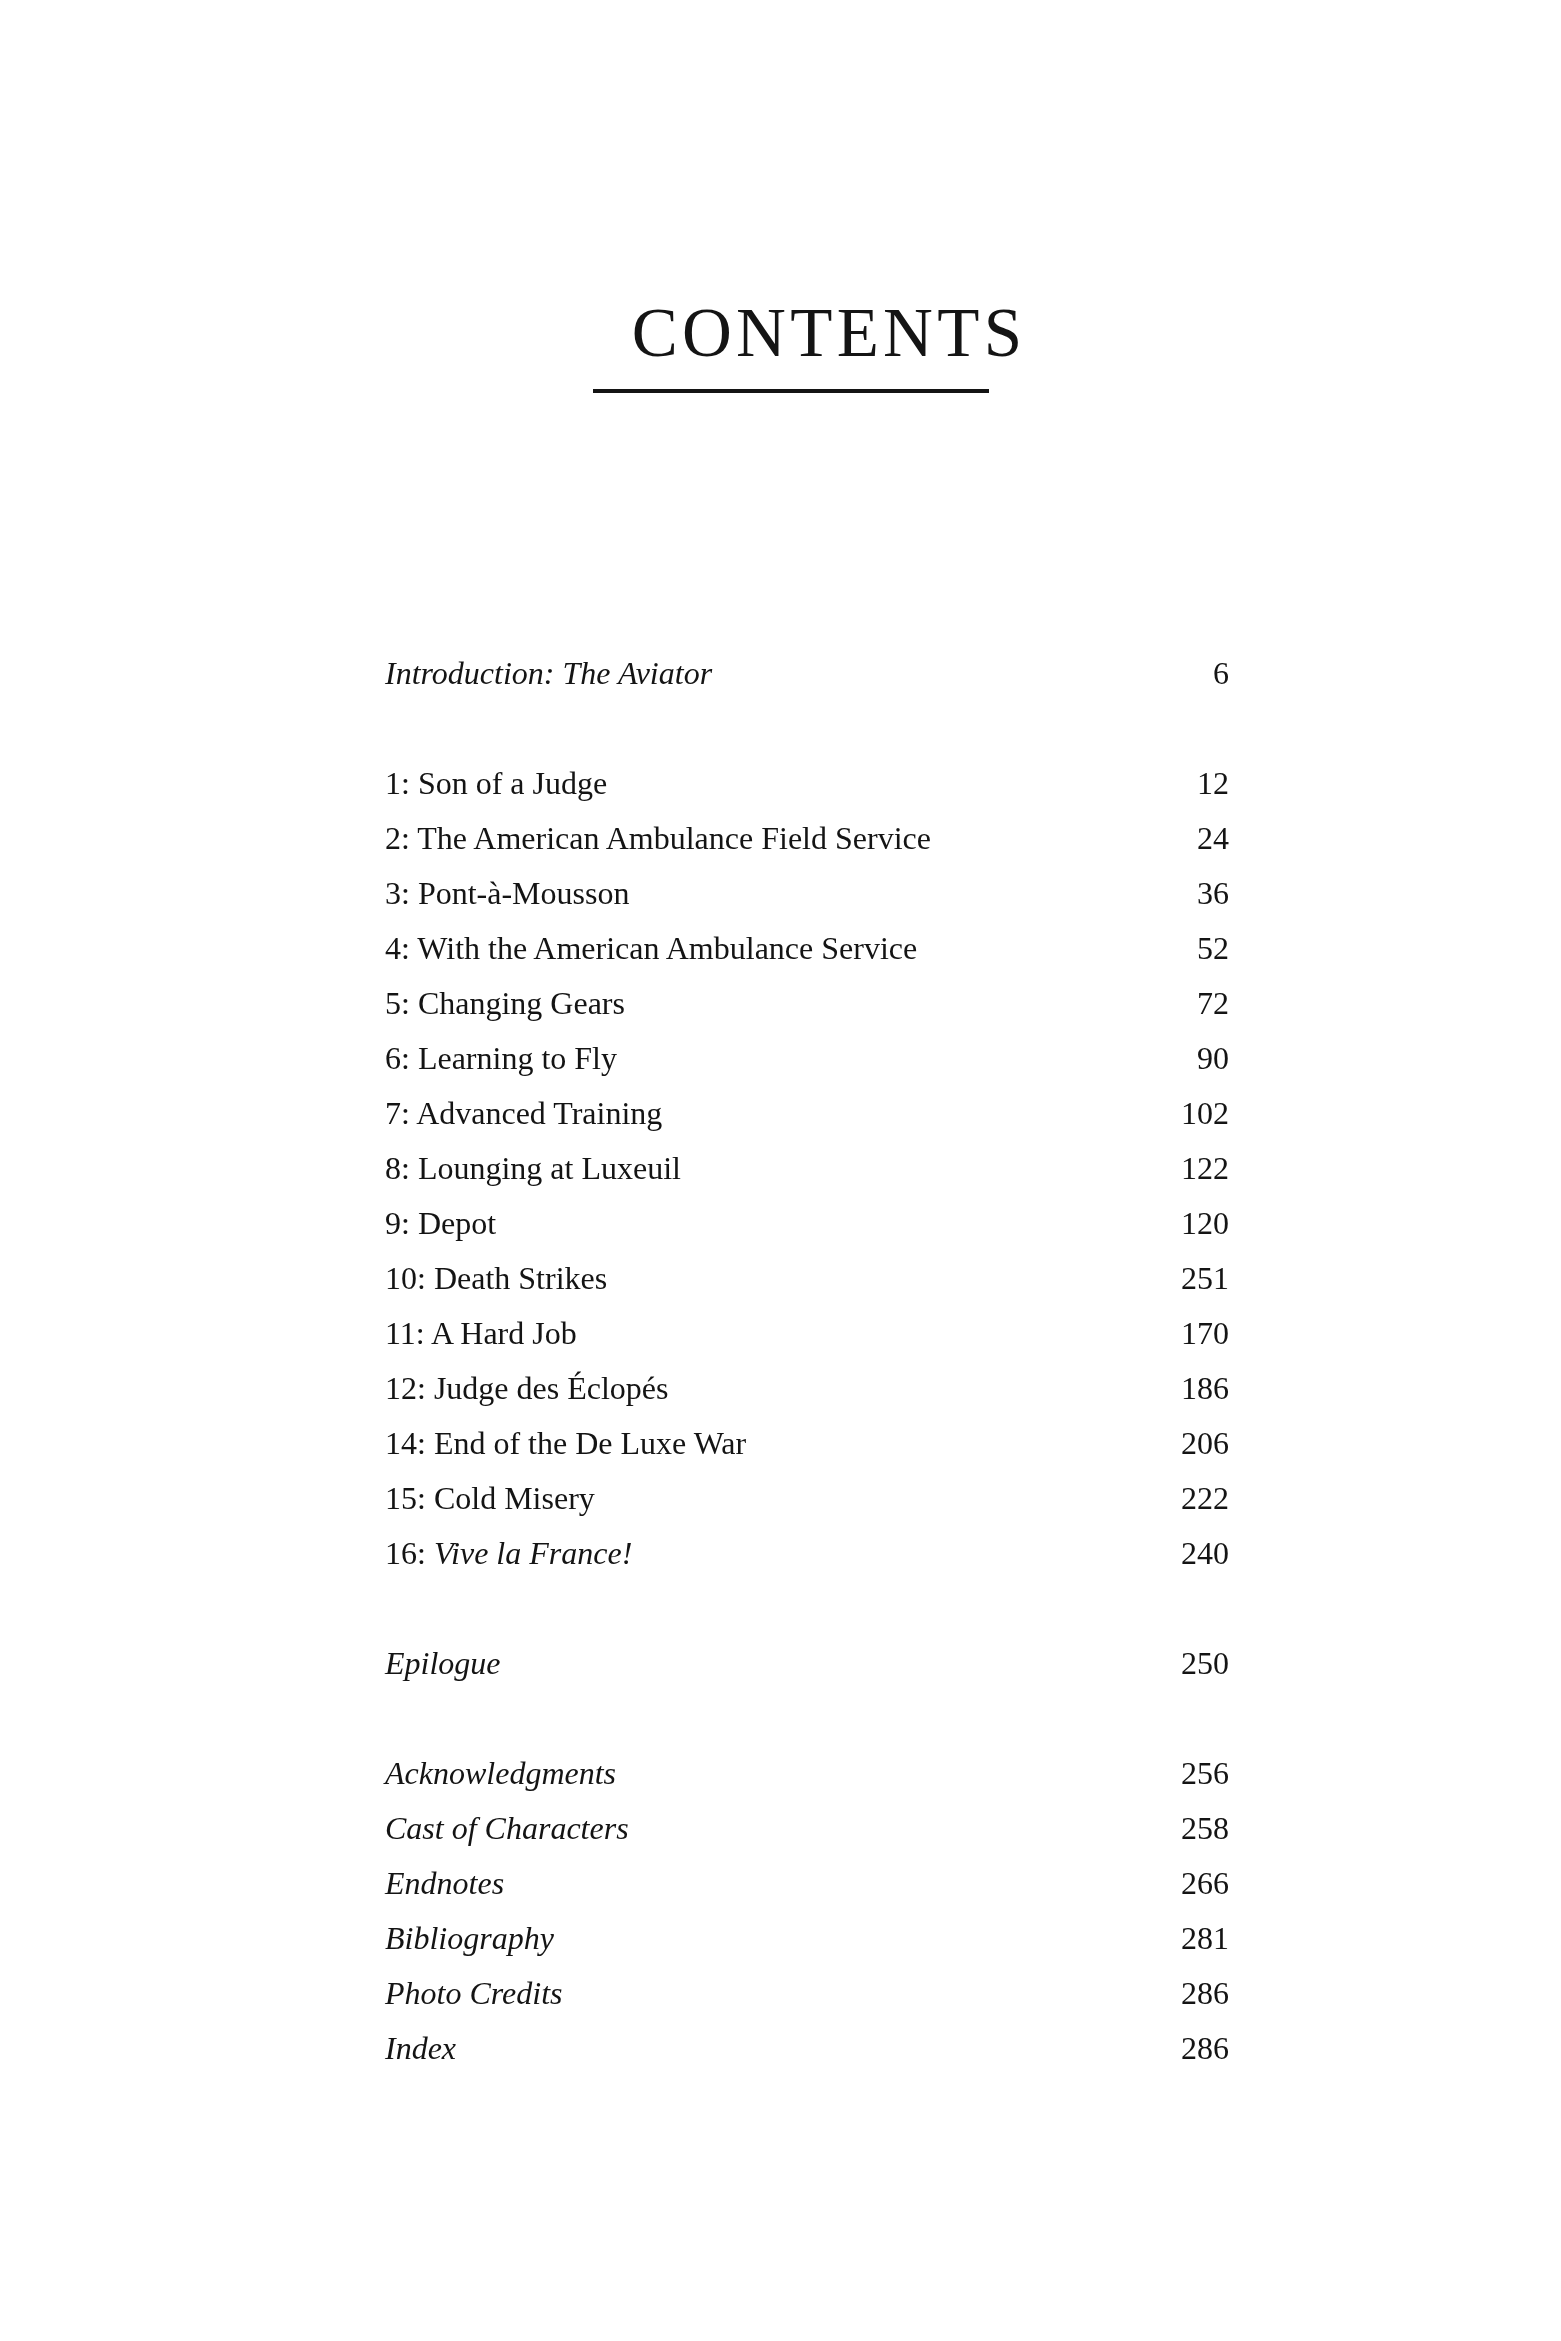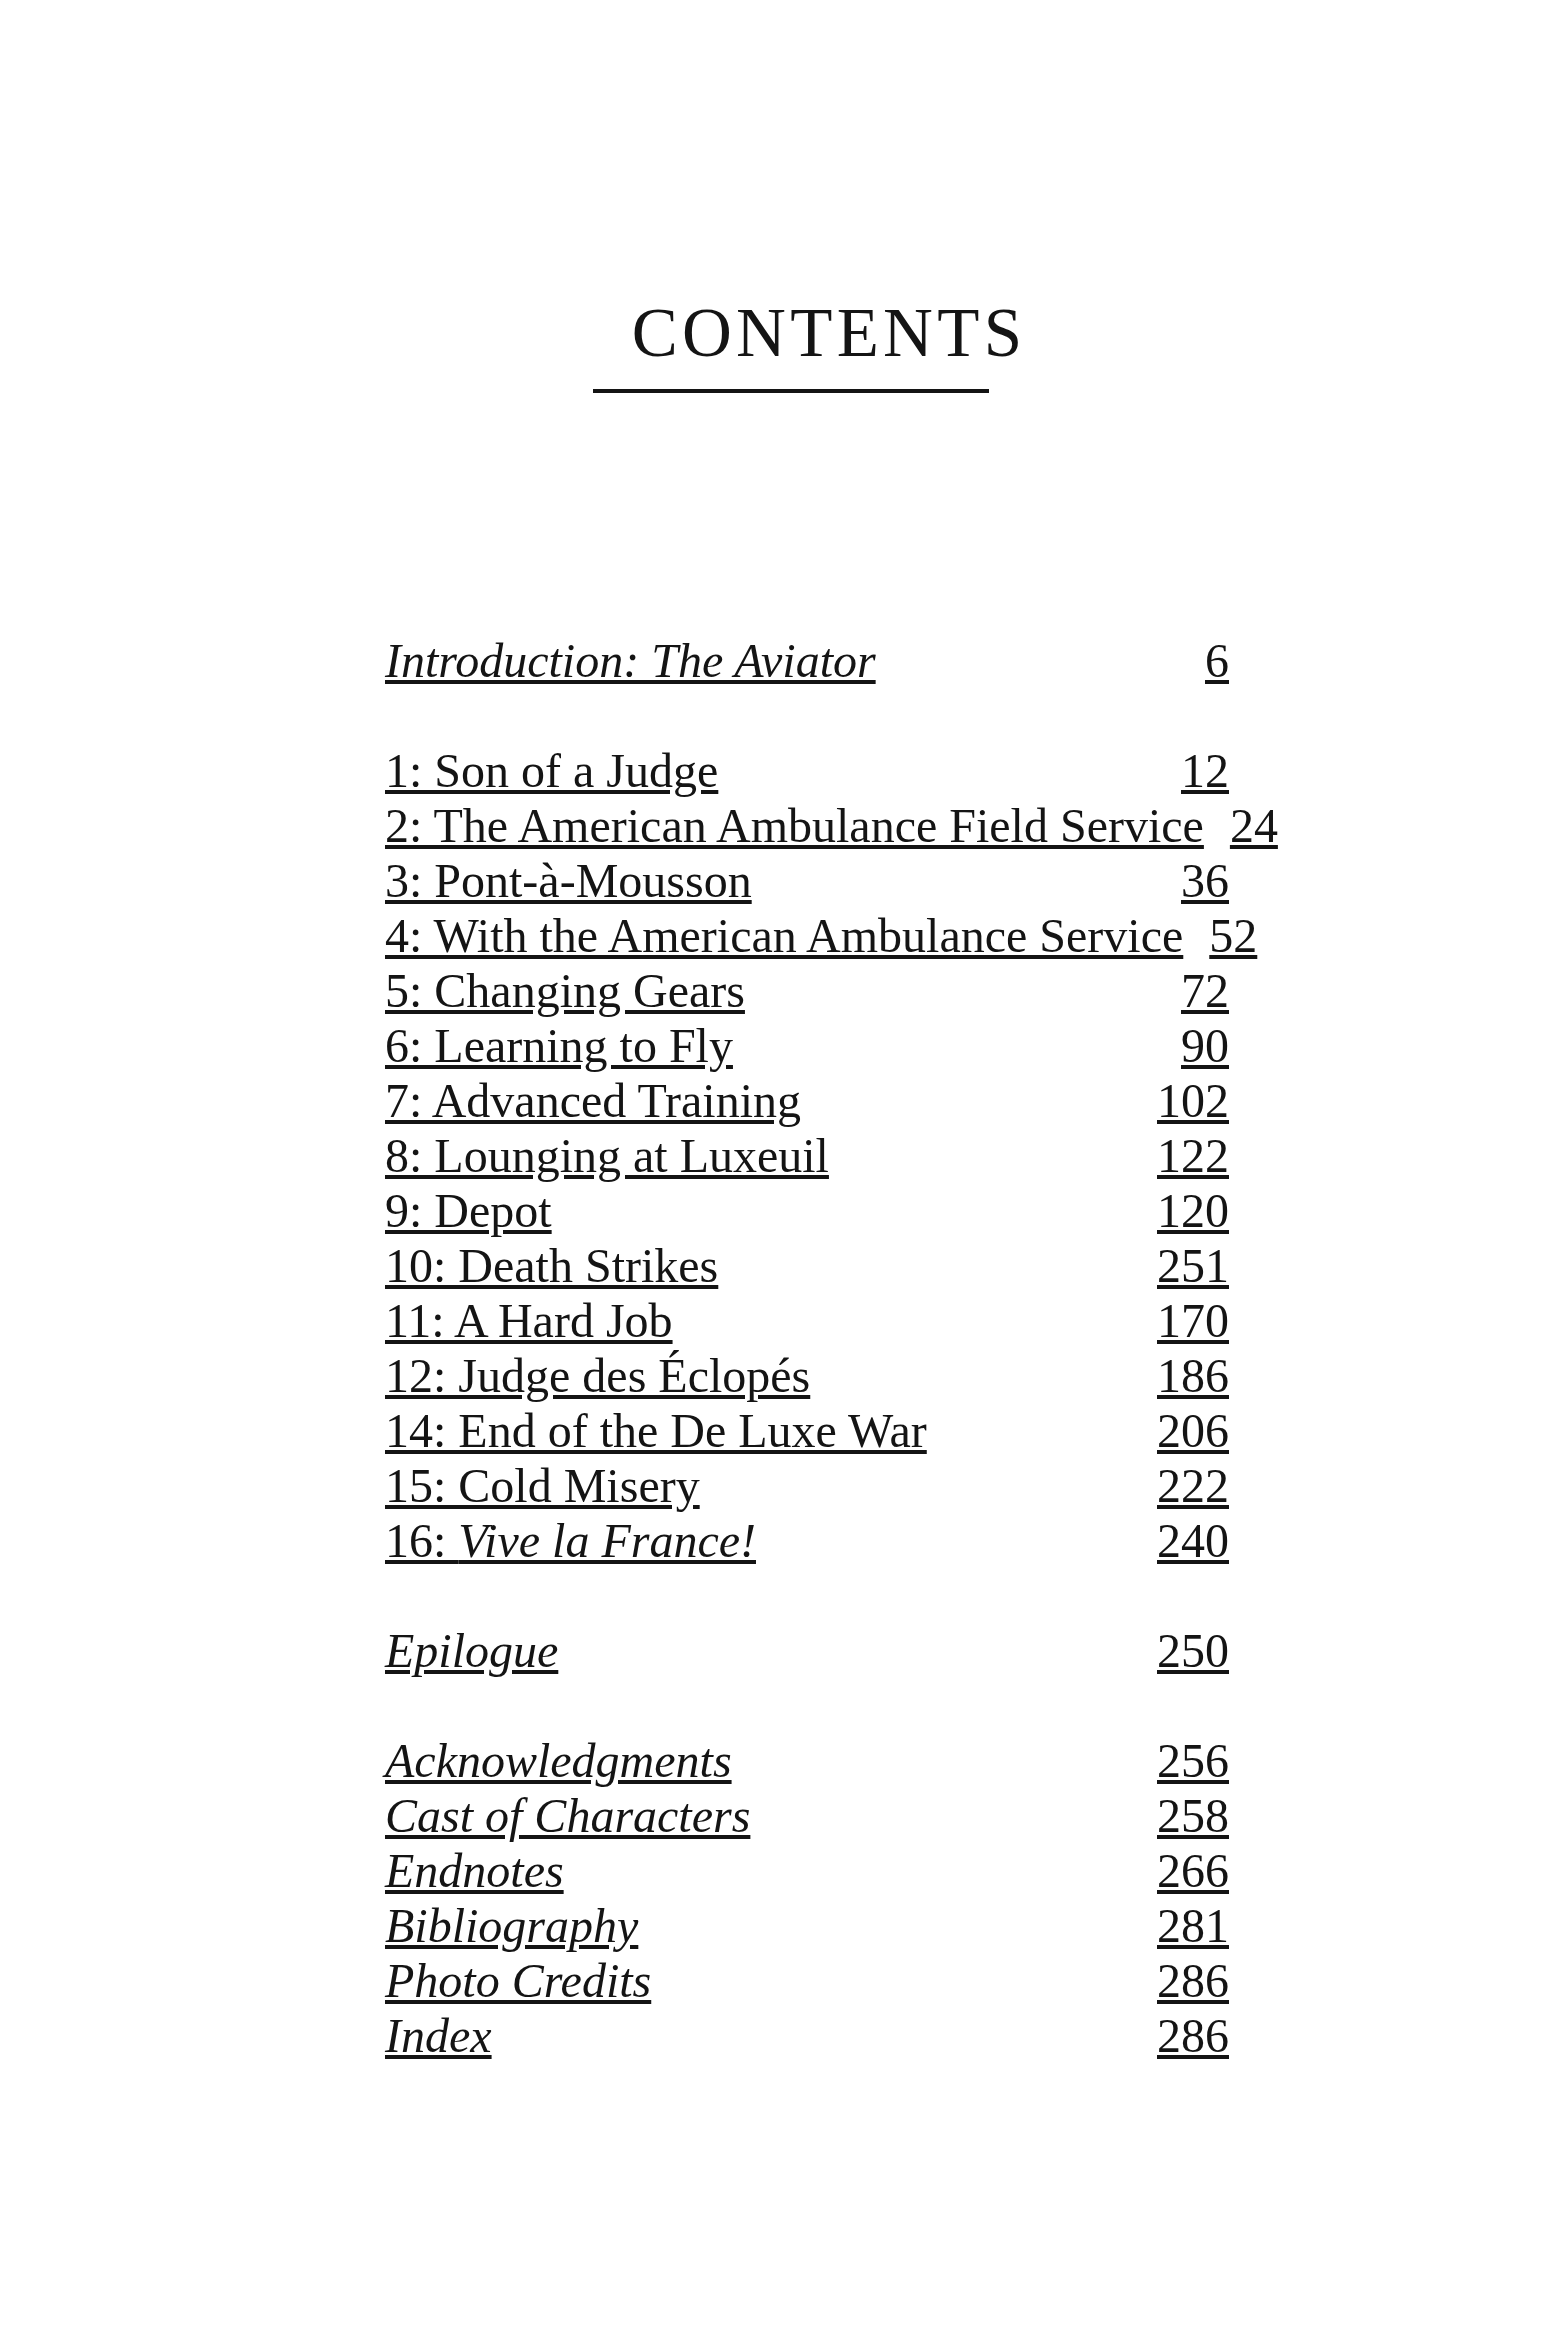--- a/index.html
+++ b/index.html
@@ -37,24 +37,23 @@
     top: 389px;
     left: 791px;
     transform: translateX(-50%);
     width: 396px;
     height: 4.3px;
     background: var(--ink, #141414);
   }
   .toc {
     position: absolute;
     left: 385px;
-    top: 633px;
+    top: 646px;
     width: 844px;
-    font-size: 48px;
-    text-decoration: underline;
+    font-size: 32px;
   }
   .row {
     display: flex;
     justify-content: space-between;
     align-items: baseline;
     height: 55px;
     line-height: 55px;
     white-space: nowrap;
   }
   .spacer {

